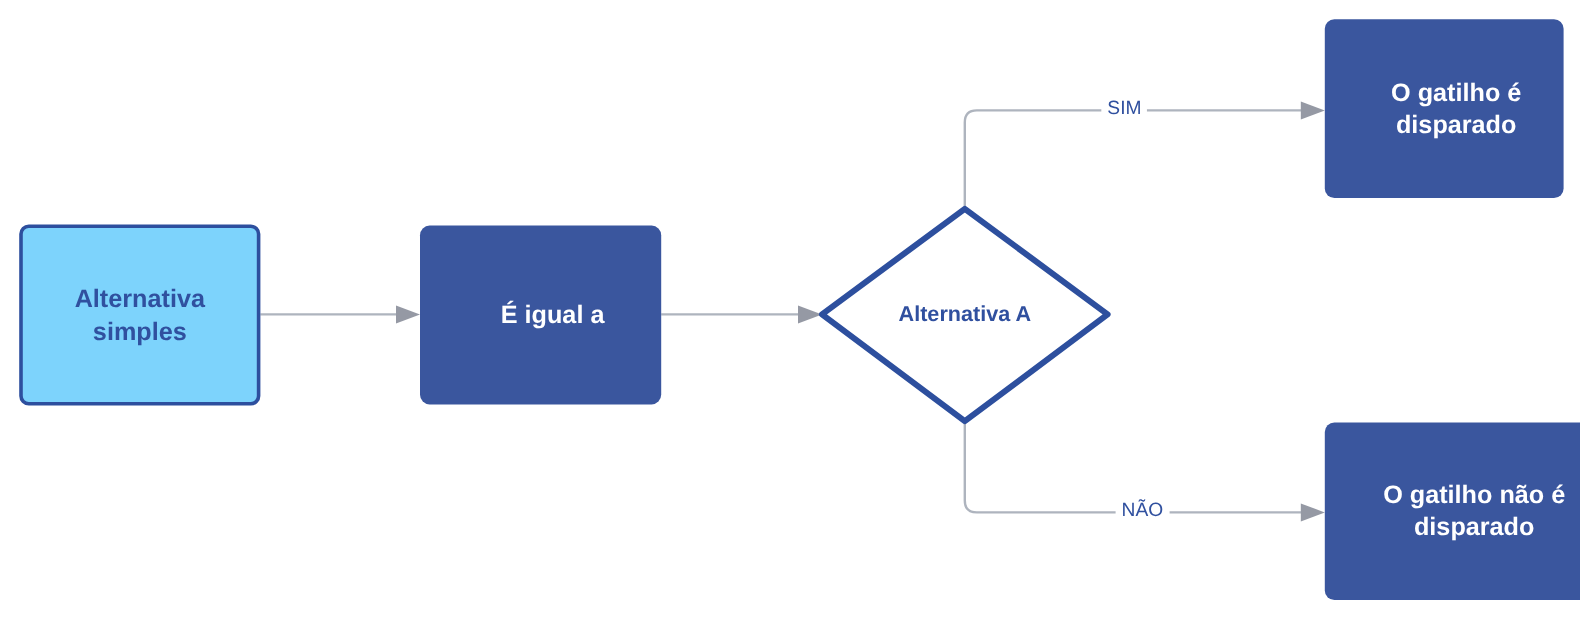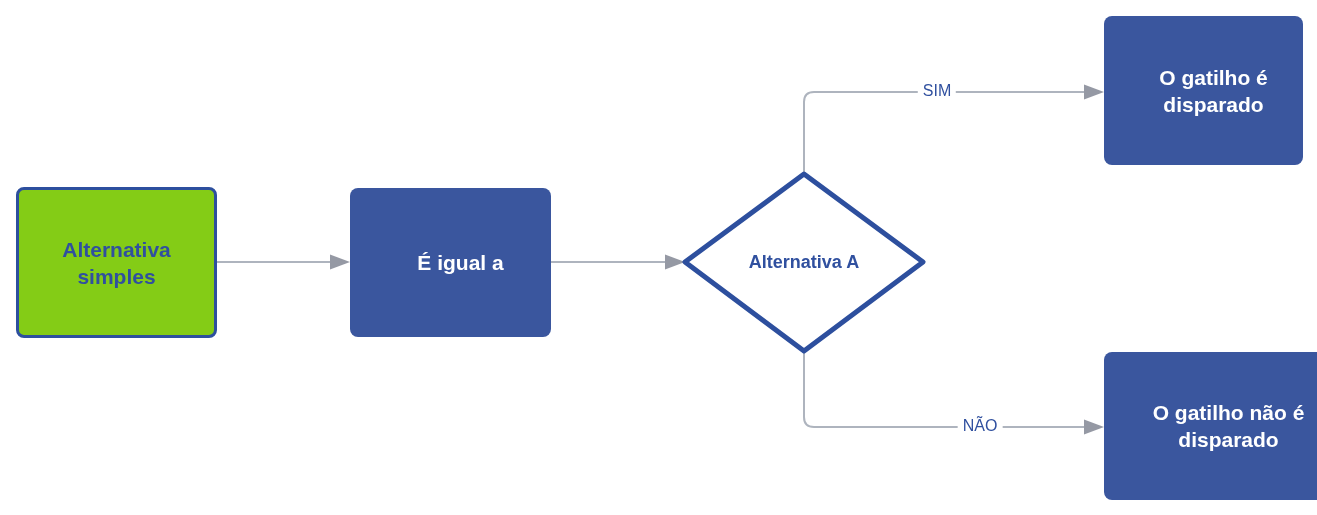--- a/index.html
+++ b/index.html
@@ -53,21 +53,21 @@
     font-weight: bold;
     font-size: 21px;
     line-height: 27px;
   }
   .node.filled {
     background: var(--primary-blue);
     color: #ffffff;
     padding-left: 20px;
   }
   .node.outlined {
-    background: #84cc16;
+    background: #7dd3fc;
     border: 3px solid var(--border-blue);
     color: var(--text-blue);
   }
   .node .label { display: block; }
 
   .diamond-label {
     position: absolute;
     transform: translate(-50%, -50%);
     color: var(--text-blue);
     font-weight: bold;
@@ -121,15 +121,15 @@
 
   <div class="node filled" style="left:1104px; top:16px; width:199px; height:149px;">
     <span class="label" style="max-width:185px;">O gatilho é disparado</span>
   </div>
 
   <div class="node filled" style="left:1104px; top:352px; width:229px; height:148px;">
     <span class="label" style="max-width:195px;">O gatilho não é disparado</span>
   </div>
 
   <div class="edge-label" style="left:937px; top:91px;">SIM</div>
-  <div class="edge-label" style="left:952px; top:426px;margin-left:28px;">NÃO</div>
+  <div class="edge-label" style="left:952px; top:426px;">NÃO</div>
 
 </div>
 
 </body></html>

